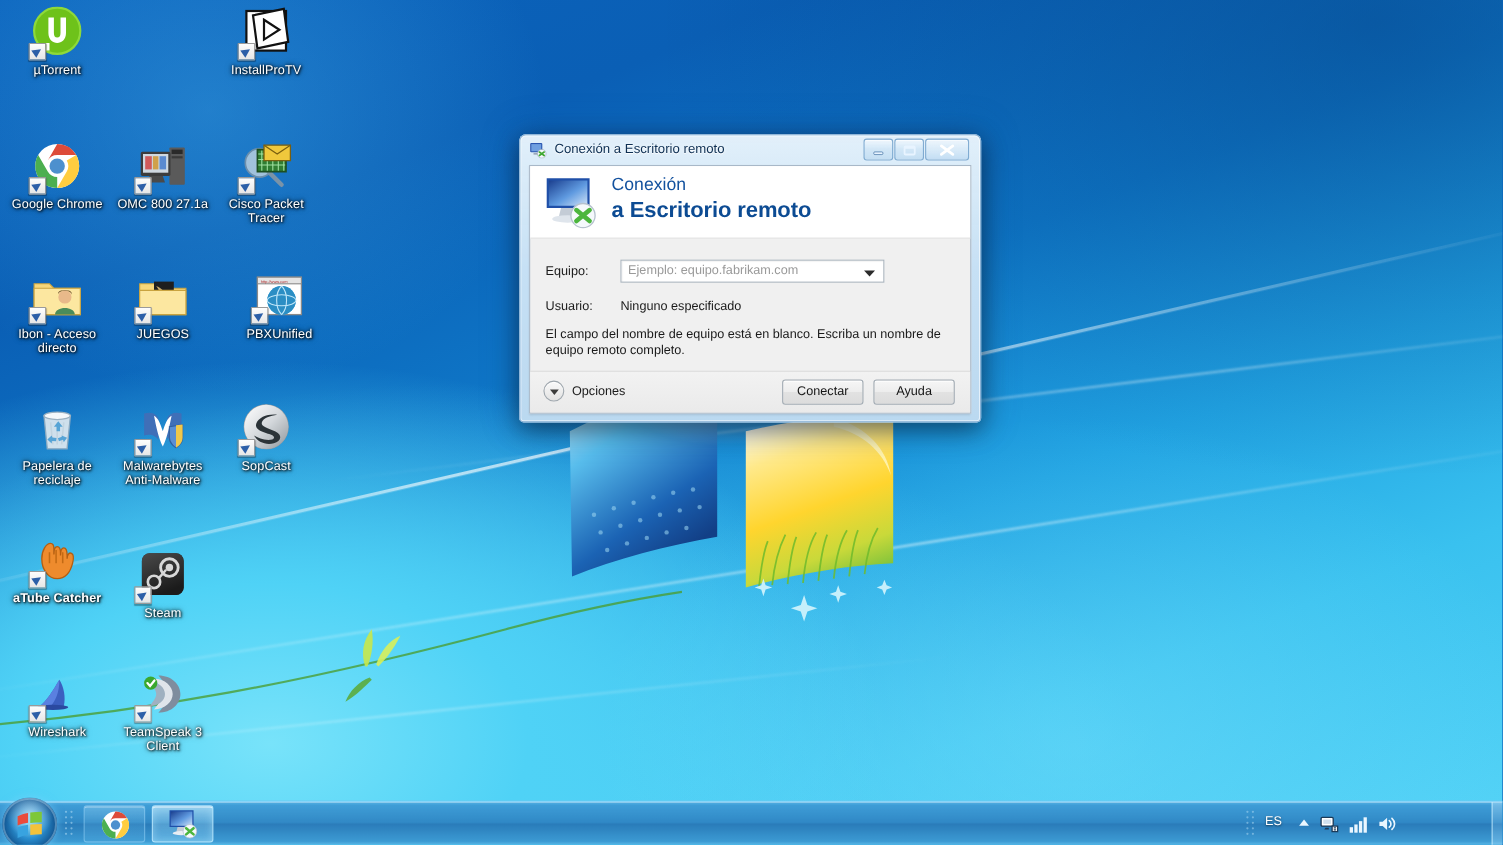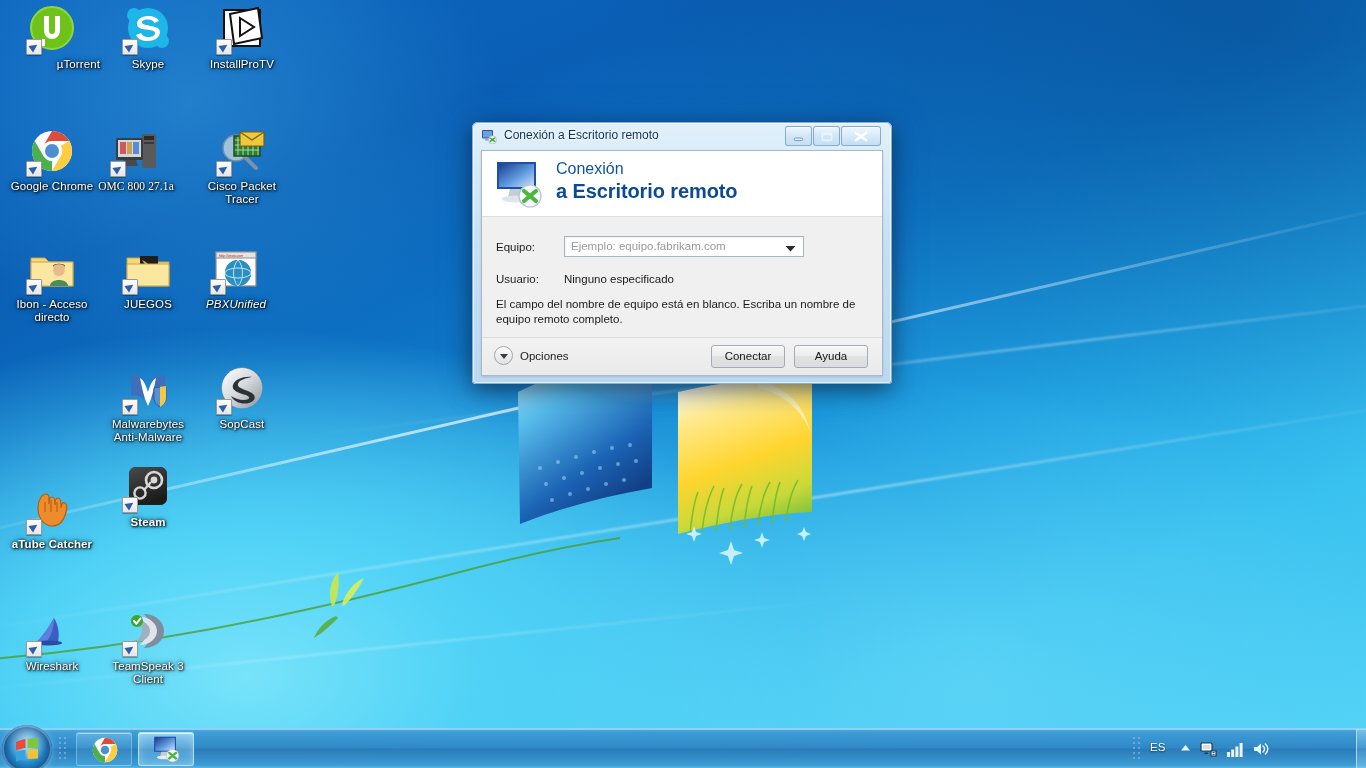--- a/index.html
+++ b/index.html
@@ -329,44 +329,32 @@
       <path d="M222,250 l3,-9 l3,9 l9,3 l-9,3 l-3,9 l-3,-9 l-9,-3 Z"></path>
       <path d="M186,232 l2,-6 l2,6 l6,2 l-6,2 l-2,6 l-2,-6 l-6,-2 Z"></path>
       <path d="M254,238 l2,-6 l2,6 l6,2 l-6,2 l-2,6 l-2,-6 l-6,-2 Z"></path>
       <path d="M296,232 l2,-5 l2,5 l5,2 l-5,2 l-2,5 l-2,-5 l-5,-2 Z"></path>
     </g>
   </svg>
 </div>
 
 <div id="desktop-icons">
 
-  <div class="dicon" style="left:4px;  top:6px;text-align:right;">
+  <div class="dicon" style="left:4px;  top:6px;">
     <div class="glyph">
       <svg viewBox="0 0 48 48" width="48" height="48">
         <circle cx="24" cy="22" r="21" fill="#6ec21a"></circle>
         <circle cx="24" cy="22" r="21" fill="none" stroke="#8ed93a" stroke-width="2"></circle>
         <path d="M16,10 L16,24 C16,30 20,33 24,33 C28,33 32,30 32,24 L32,10 L27,10 L27,24 C27,27 26,28 24,28 C22,28 21,27 21,24 L21,10 Z M14,33 L14,40 L17,40 L17,33 Z" fill="#fff"></path>
       </svg>
       <div class="shortcut-arrow"></div>
     </div>
     <div class="lbl">µTorrent</div>
   </div>
 
-  <div class="dicon" style="left:100px; top:6px;">
-    <div class="glyph">
-      <svg viewBox="0 0 48 48" width="48" height="48">
-        <circle cx="24" cy="22" r="20" fill="#1cb7e8"></circle>
-        <circle cx="10" cy="9" r="7" fill="#1cb7e8"></circle>
-          <circle cx="38" cy="35" r="7" fill="#1cb7e8"></circle>
-        <path d="M24,10 C17,10 13,14 13,18 C13,26 31,22 31,27 C31,30 28,31 24,31 C20,31 18,29 17,27 L12,29 C14,33 18,35 24,35 C31,35 36,31 36,26 C36,18 18,21 18,16.5 C18,14 21,13.5 24,13.5 C27.5,13.5 29.5,15 30.5,17 L35,15 C33,11.5 29.5,10 24,10 Z" fill="#fff"></path>
-      </svg>
-      <div class="shortcut-arrow"></div>
-    </div>
-    <div class="lbl">Skype</div>
-  </div>
 
   <div class="dicon" style="left:194px; top:6px;">
     <div class="glyph">
       <svg viewBox="0 0 48 48" width="48" height="48">
         <rect x="6" y="4" width="36" height="36" fill="#fff" stroke="#111" stroke-width="2"></rect>
         <path d="M12,8 L40,2 L44,32 L16,38 Z" fill="#fff" stroke="#111" stroke-width="2"></path>
         <path d="M22,12 L36,21 L22,30 Z" fill="#fff" stroke="#111" stroke-width="2"></path>
       </svg>
       <div class="shortcut-arrow"></div>
     </div>
@@ -381,21 +369,21 @@
         <path d="M41.3,13 A20,20 0 0 1 24,43 L32.7,28 A10,10 0 0 0 32.7,18 Z" fill="#ffcd40"></path>
         <path d="M24,43 A20,20 0 0 1 6.7,13 L15.4,28 A10,10 0 0 0 24,33 Z" fill="#4caf50"></path>
         <circle cx="24" cy="23" r="9" fill="#fff"></circle>
         <circle cx="24" cy="23" r="7" fill="#4d90ce"></circle>
       </svg>
       <div class="shortcut-arrow"></div>
     </div>
     <div class="lbl">Google Chrome</div>
   </div>
 
-  <div class="dicon" style="left:88px; top:128px;font-family:Liberation Serif, serif;">
+  <div class="dicon" style="left:100px; top:128px;">
     <div class="glyph">
       <svg viewBox="0 0 48 48" width="48" height="48">
         <rect x="30" y="6" width="14" height="34" rx="1" fill="#5a5a5a"></rect>
         <rect x="32" y="8" width="10" height="4" fill="#2a2a2a"></rect>
         <rect x="32" y="14" width="10" height="2" fill="#3a3a3a"></rect>
         <rect x="4" y="10" width="27" height="22" rx="1.5" fill="#3c3c3c"></rect>
         <rect x="6" y="12" width="23" height="17" fill="#cfd8e0"></rect>
         <rect x="8" y="14" width="6" height="12" fill="#d05a5a"></rect>
         <rect x="15" y="14" width="5" height="12" fill="#d0a04a"></rect>
         <rect x="21" y="14" width="6" height="12" fill="#5a8ad0"></rect>
@@ -445,36 +433,51 @@
         <path d="M3,12 L17,12 L21,16 L45,16 L45,40 L3,40 Z" fill="#f7d77a" stroke="#c9a33f" stroke-width="1"></path>
         <rect x="16" y="10" width="18" height="28" fill="#1e1e1e"></rect>
         <path d="M18,14 C24,16 28,22 30,30 C26,26 22,20 18,14 Z" fill="#c8a86a"></path>
         <path d="M3,18 L45,18 L45,40 L3,40 Z" fill="#fce7a0" stroke="#c9a33f" stroke-width="1"></path>
       </svg>
       <div class="shortcut-arrow"></div>
     </div>
     <div class="lbl">JUEGOS</div>
   </div>
 
-  <div class="dicon" style="left:188px; top:246px;font-style:italic;">
+  <div class="dicon" style="left:206px; top:246px;">
     <div class="glyph">
       <svg viewBox="0 0 48 48" width="48" height="48">
         <rect x="4" y="6" width="40" height="34" fill="#fff" stroke="#8a8a8a" stroke-width="1.2"></rect>
         <rect x="4" y="6" width="40" height="6" fill="#e4e4e4" stroke="#8a8a8a" stroke-width="1"></rect>
         <text x="7" y="11" font-size="3.6" fill="#b03030" font-family="sans-serif">http://www.com</text>
         <circle cx="26" cy="27" r="13" fill="#3aa5dd"></circle>
         <path d="M13,27 A13,13 0 0 0 39,27 A13,13 0 0 0 13,27" fill="#2b8ec4"></path>
         <ellipse cx="26" cy="27" rx="13" ry="5" fill="none" stroke="#bfe6f8" stroke-width="1"></ellipse>
         <path d="M26,14 C20,20 20,34 26,40 M26,14 C32,20 32,34 26,40" fill="none" stroke="#bfe6f8" stroke-width="1"></path>
       </svg>
       <div class="shortcut-arrow"></div>
     </div>
     <div class="lbl">PBXUnified</div>
   </div>
 
+  <div class="dicon" style="left:4px;  top:366px;">
+    <div class="glyph">
+      <svg viewBox="0 0 48 48" width="48" height="48">
+        <path d="M12,12 L36,12 L33,42 L15,42 Z" fill="#e8eef2" opacity=".88" stroke="#9ab0c0" stroke-width="1.2"></path>
+        <ellipse cx="24" cy="12" rx="12" ry="3.4" fill="#f4f8fb" stroke="#9ab0c0" stroke-width="1.2"></ellipse>
+        <path d="M18,18 L20,38 M24,18 L24,38 M30,18 L28,38" stroke="#c2d4e0" stroke-width="1.4"></path>
+        <g fill="#4a9ed4" opacity=".9">
+          <path d="M21,22 l4,-5 l4,5 l-2.4,0 l0,4 l-3.2,0 l0,-4 Z"></path>
+          <path d="M28,30 l5,2 l-3,4 l-0.8,-2.2 l-3.6,1.4 l-1,-2.8 l3.6,-1.4 Z"></path>
+          <path d="M19,30 l-4,3.6 l4,3.6 l0.2,-2.4 l3.8,0.4 l0.4,-3 l-3.8,-0.4 Z"></path>
+        </g>
+      </svg>
+    </div>
+    <div class="lbl">Papelera de reciclaje</div>
+  </div>
 
   <div class="dicon" style="left:194px; top:366px;">
     <div class="glyph">
       <svg viewBox="0 0 48 48" width="48" height="48">
         <circle cx="24" cy="22" r="20" fill="#e8eaec" stroke="#9a9ea2" stroke-width="1"></circle>
         <circle cx="24" cy="22" r="20" fill="url(#sopg)"></circle>
         <defs>
             <linearGradient id="sopg" x1="0" y1="0" x2="1" y2="1">
           <stop offset="0" stop-color="#ffffff"></stop>
               <stop offset="0.5" stop-color="#d4d8dc"></stop>
@@ -506,21 +509,21 @@
     <div class="glyph">
       <svg viewBox="0 0 48 48" width="48" height="48">
         <path d="M10,22 C10,14 14,8 18,8 C20,8 21,10 21,13 L21,18 C21,14 22,11 24,11 C26,11 27,13 27,17 L27,19 C27,15 28,12 30,12 C32,12 33,15 33,19 L33,22 C33,18 35,16 37,17 C39,18 39,22 38,26 C36,34 32,40 24,40 C16,40 10,32 10,22 Z" fill="#ee8b2d" stroke="#b45e10" stroke-width="1.2"></path>
         <path d="M17,16 L17,26 M23,14 L23,26 M29,16 L29,26" stroke="#c26a14" stroke-width="1.4"></path>
       </svg>
       <div class="shortcut-arrow"></div>
     </div>
     <div class="lbl">aTube Catcher</div>
   </div>
 
-  <div class="dicon" style="left:100px; top:464px;font-weight:bold;">
+  <div class="dicon" style="left:100px; top:500px;">
     <div class="glyph">
       <svg viewBox="0 0 48 48" width="48" height="48">
         <rect x="5" y="3" width="38" height="38" rx="7" fill="#2b2b2b"></rect>
         <rect x="5" y="3" width="38" height="38" rx="7" fill="url(#stg)"></rect>
         <defs>
             <linearGradient id="stg" x1="0" y1="0" x2="0.4" y2="1">
           <stop offset="0" stop-color="#4a4a4a"></stop>
               <stop offset="1" stop-color="#1b1b1b"></stop>
             </linearGradient>
           </defs>

